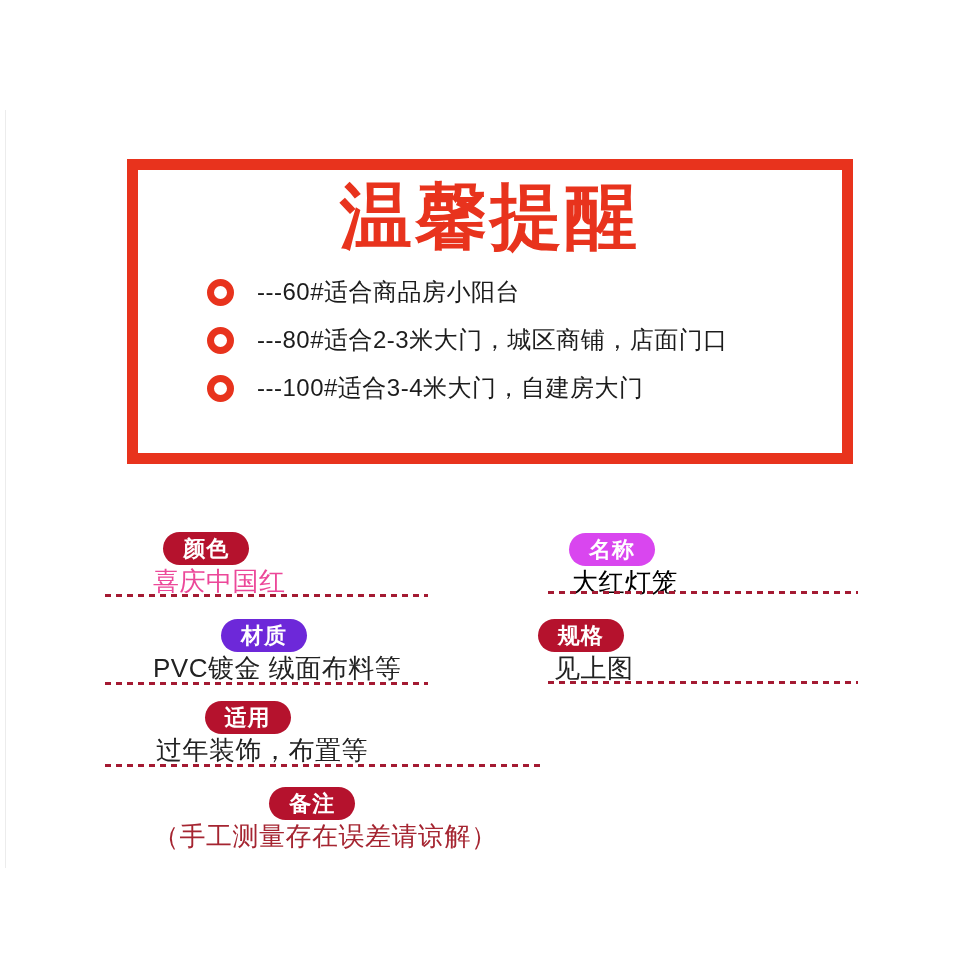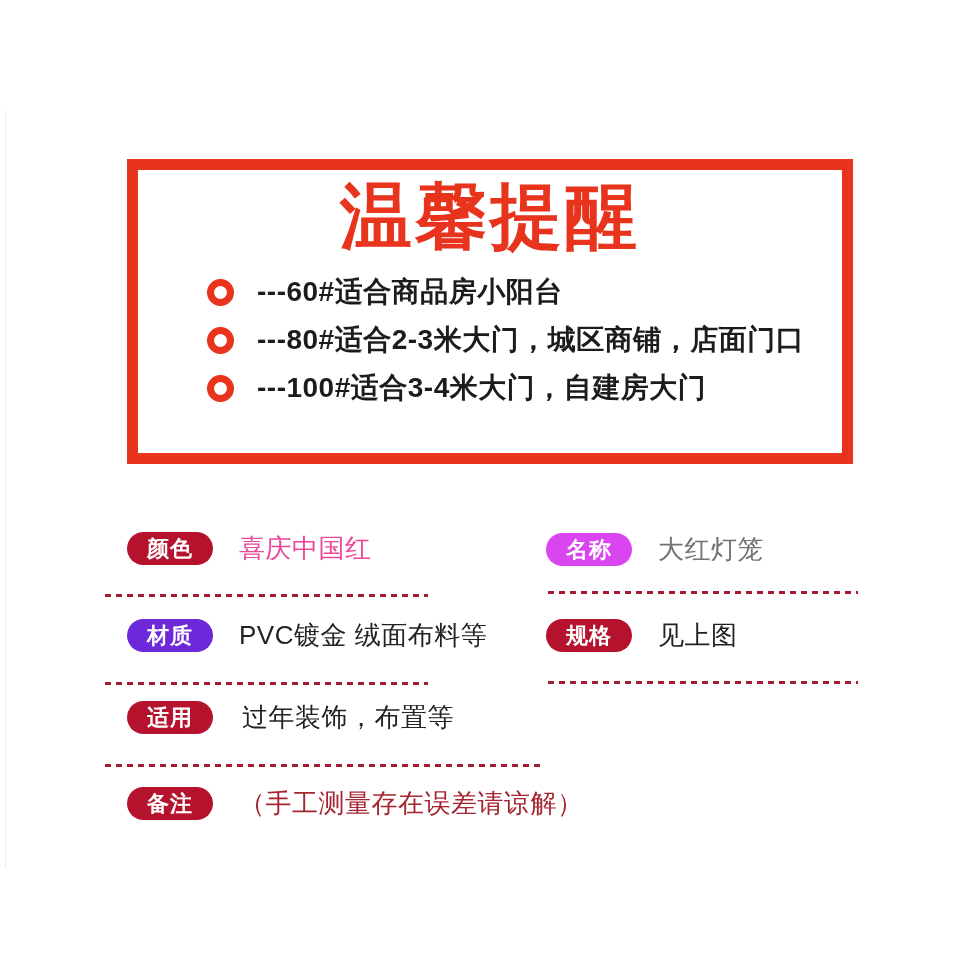--- a/index.html
+++ b/index.html
@@ -48,35 +48,36 @@
   }
   .bullet-row .ring{
     flex:0 0 auto;
     width:13px;height:13px;
     border:7px solid var(--bright-red);
     border-radius:50%;
     box-sizing:content-box;
   }
   .bullet-row .bullet-text{
     margin-left:23px;
-    font-size:28px;line-height:32px;
-    font-weight:bold;
+    font-size:24px;line-height:32px;
+    font-weight:normal;
     color:var(--ink);
     white-space:nowrap;
     letter-spacing:0.5px;
   }
   .row1{top:276px;}
   .row2{top:324px;}
   .row3{top:372px;}
 
   
   .spec-row{
     position:absolute;
     display:flex;align-items:center;
     height:33px;
+    flex-direction:column;
   }
   .spec-badge{
     flex:0 0 auto;
     width:86px;height:33px;
     border-radius:17px;
     background:var(--badge-red);
     color:#ffffff;
     font-size:22px;font-weight:bold;
     display:flex;align-items:center;justify-content:center;
     letter-spacing:1px;
@@ -137,23 +138,23 @@
   </div>
   <div class="dash" style="left:105px;top:764px;width:437px;"></div>
 
   <div class="spec-row" style="left:127px;top:787px;">
     <span class="spec-badge" style="background: rgb(181, 18, 45);">备注</span>
     <span class="spec-value" style="color: rgb(165, 37, 49);">（手工测量存在误差请谅解）</span>
   </div>
 
   <div class="spec-row" style="left:546px;top:533px;">
     <span class="spec-badge" style="background: #d946ef;">名称</span>
-    <span class="spec-value" style="color: #737373; text-align: center;">大红灯笼</span>
+    <span class="spec-value" style="color: #000000; text-align: center;">大红灯笼</span>
   </div>
   <div class="dash" style="left:548px;top:591px;width:310px;"></div>
 
-  <div class="spec-row" style="left:546px;top:619px;align-items:flex-end;">
+  <div class="spec-row" style="left:528px;top:619px;">
     <span class="spec-badge" style="background: rgb(181, 18, 45);">规格</span>
     <span class="spec-value" style="color: rgb(34, 34, 34);">见上图</span>
   </div>
   <div class="dash" style="left:548px;top:681px;width:310px;"></div>
 
 </div>
 
 </body></html>

